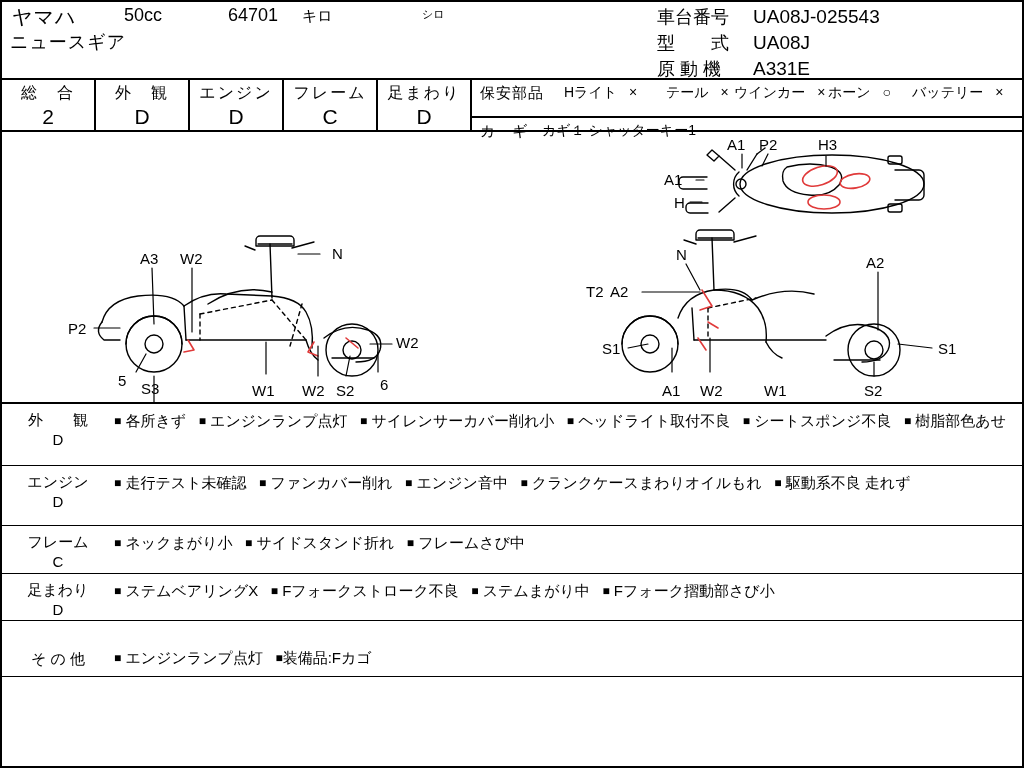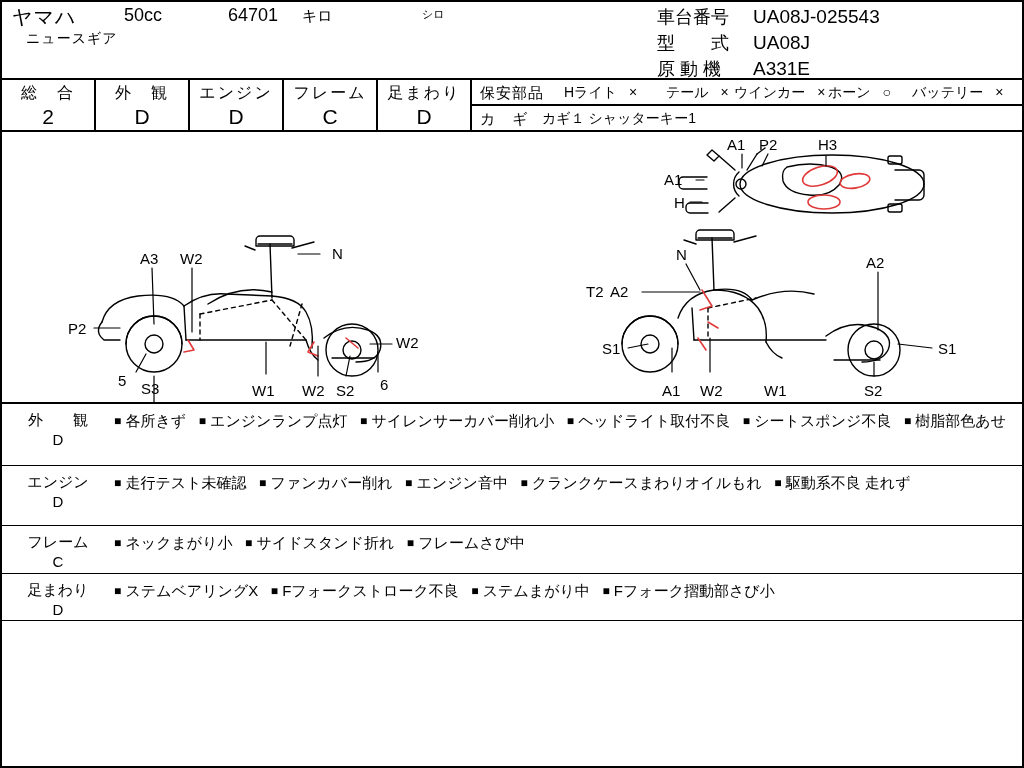--- a/index.html
+++ b/index.html
@@ -56,22 +56,22 @@
     font-size: 15px;
   }
   .hdr-col {
     position: absolute;
     left: 392px; top: 5px;
     font-size: 11px;
     margin-left: 28px;
   }
   .hdr-model {
     position: absolute;
-    left: 24px; top: 28px;
-    font-size: 14px;
+    left: 8px; top: 28px;
+    font-size: 18px;
     letter-spacing: 1px;
   }
   .hdr-right {
     position: absolute;
     left: 650px; top: 0;
     width: 374px; height: 100%;
     font-size: 18px;
   }
   .hdr-row {
     position: absolute;
@@ -109,21 +109,21 @@
     font-size: 21px;
     margin-top: 1px;
   }
   .eq {
     position: absolute;
     left: 470px; top: 0;
     right: 0; height: 100%;
   }
   .eq-row1 {
     position: relative;
-    height: 26px;
+    height: 38px;
     border-bottom: 2px solid #000;
     box-sizing: border-box;
     font-size: 14px;
   }
   .eq-row2 {
     position: relative;
     height: 24px;
     font-size: 14px;
   }
   .eq-item {
@@ -510,20 +510,30 @@
         <span>ステムベアリングX</span>
         &nbsp; <span class="sq">■</span>
         <span>Fフォークストローク不良</span>
         &nbsp; <span class="sq">■</span>
         <span>ステムまがり中</span>
         &nbsp; <span class="sq">■</span>
         <span>Fフォーク摺動部さび小</span>
       </div>
     </div>
 
+    <div class="note-row h-e">
+      <div class="note-label">
+        <div style="margin-top:22px;">そ の 他</div>
+      </div>
+      <div class="note-body" style="padding-top:26px;">
+        <span class="sq">■</span>
+        <span>エンジンランプ点灯</span>
+        &nbsp; <span class="sq">■</span><span>装備品:Fカゴ</span>
+      </div>
+    </div>
 
     <div class="note-row h-f">
       <div class="note-label"></div>
       <div class="note-body"></div>
     </div>
 
   </div>
 </div>
 
 </body></html>

